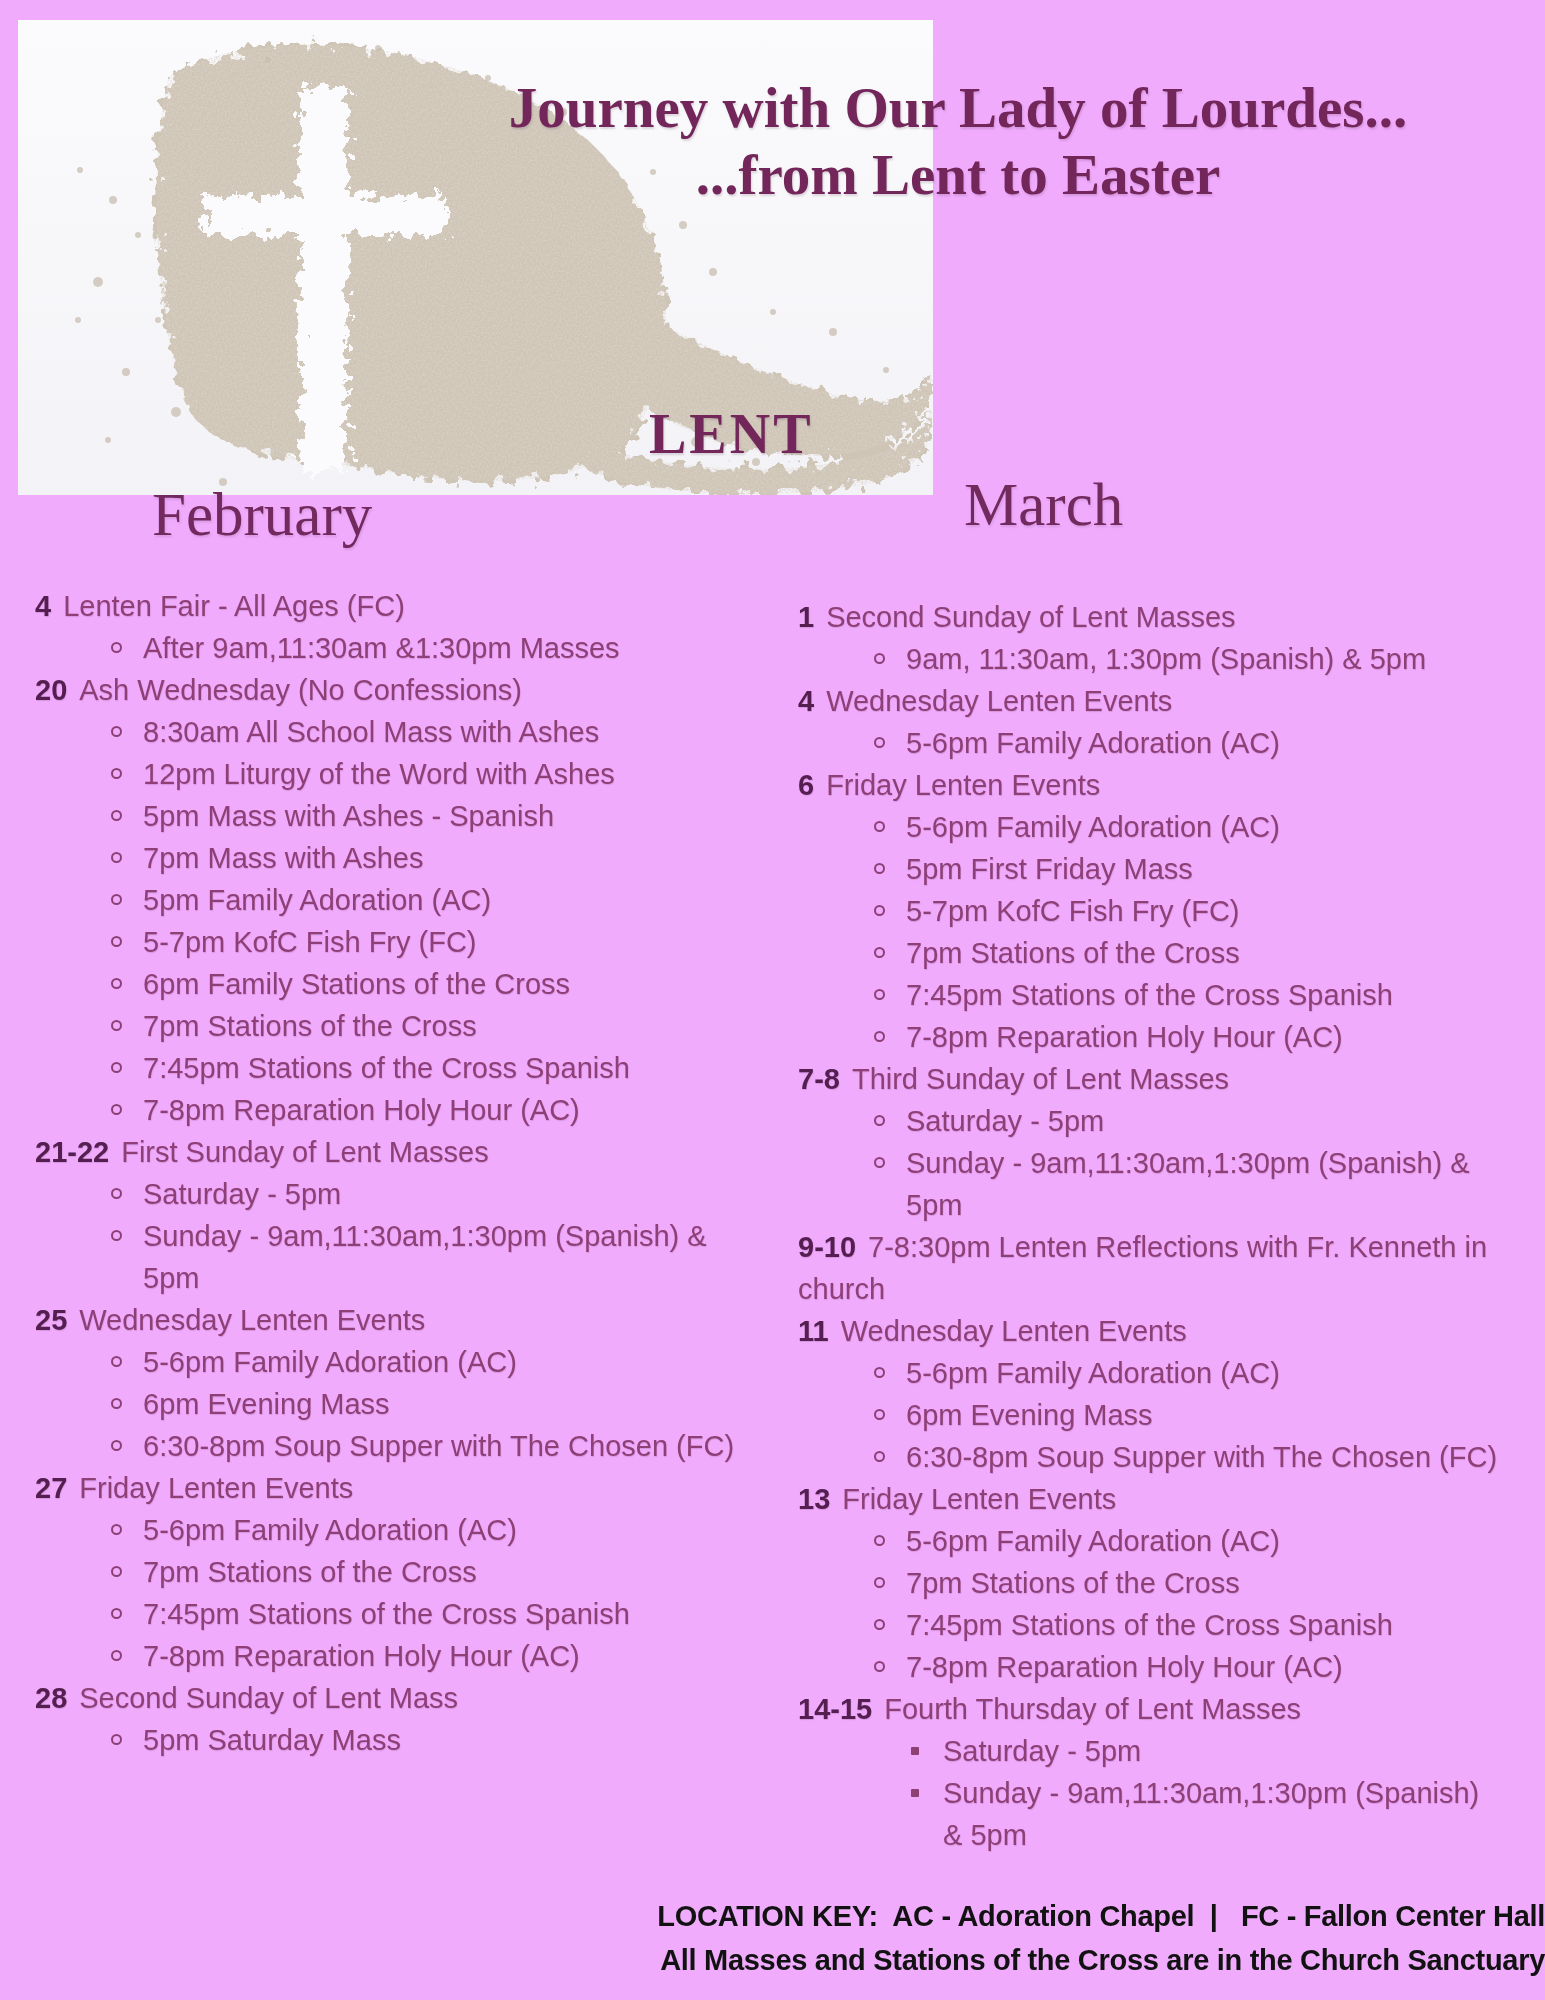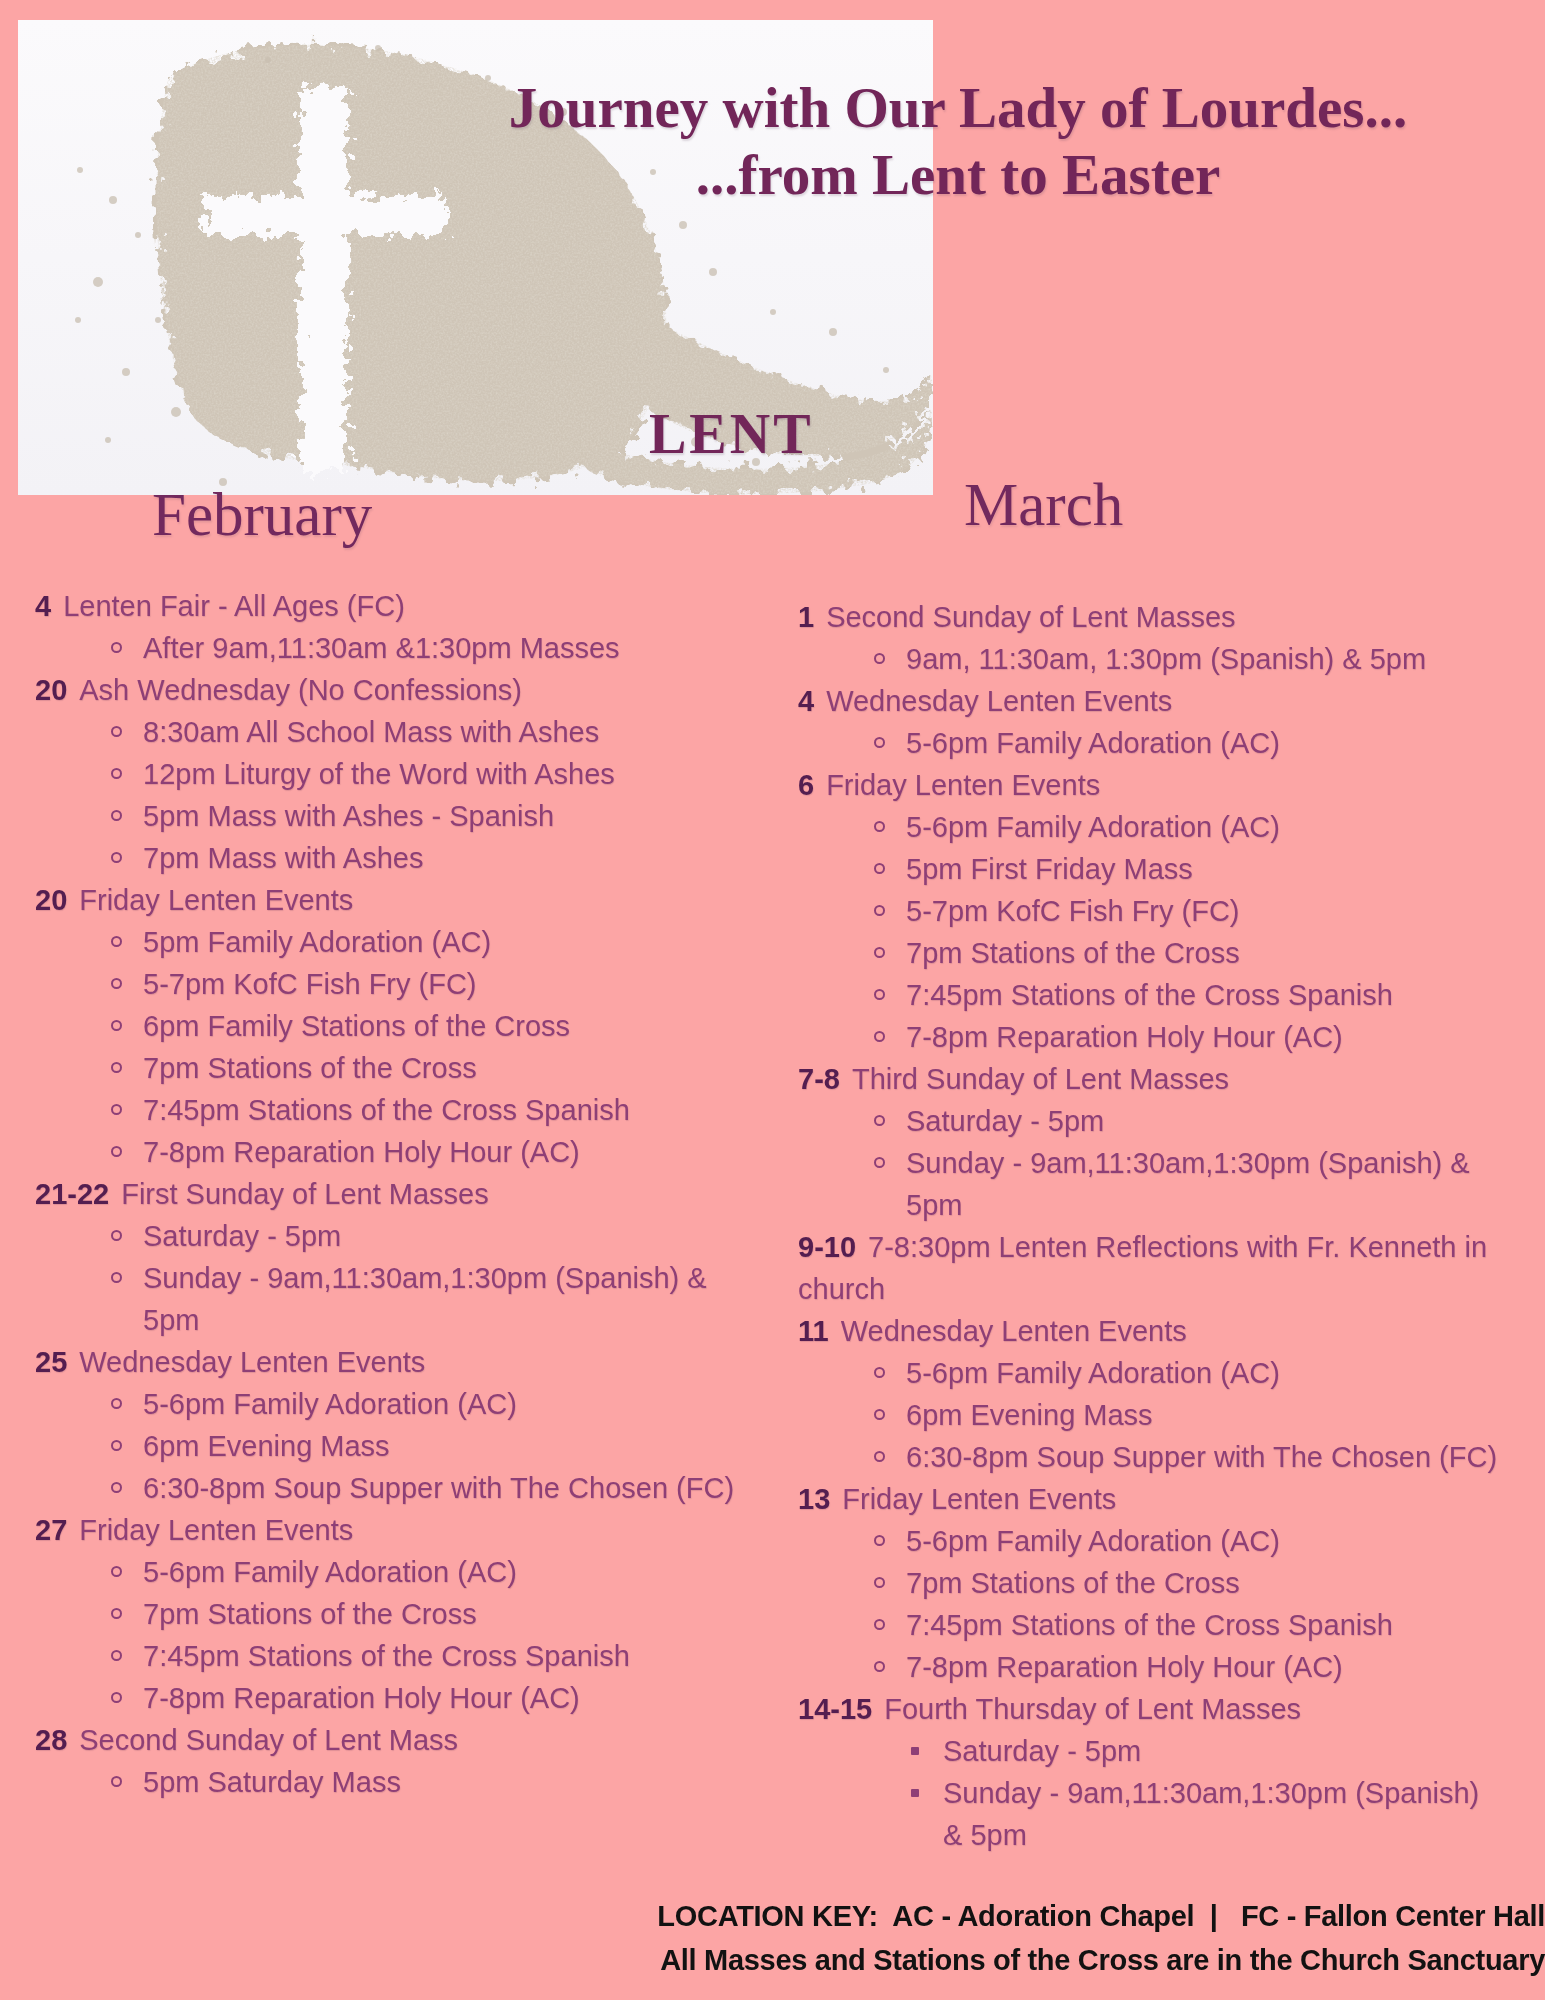--- a/index.html
+++ b/index.html
@@ -1,18 +1,18 @@
 <!DOCTYPE html>
 <html><head>
 <meta charset="utf-8">
 <style>
   html,body { margin:0; padding:0; background:#ebeaf2; }
   .page {
     position:relative; width:1545px; height:2000px; overflow:hidden;
-    background:#fca5a5;
+    background:#f0abfc;
     font-family:"Liberation Sans", sans-serif;
   }
   
   .photo { position:absolute; left:18px; top:20px; width:915px; height:475px; }
   
   .title {
     position:absolute; left:370px; top:74px; width:1176px; text-align:center;
     font-family:"Liberation Serif", serif; font-weight:700;
     font-size:57px; line-height:67px; color:#722659;
     text-shadow:1px 2px 2px rgba(90,60,90,0.18);
@@ -173,23 +173,20 @@
           </li>
           <li>
             <div class="ln">5pm Mass with Ashes - Spanish</div>
           </li>
           <li>
             <div class="ln">7pm Mass with Ashes</div>
           </li>
         </ul>
       </div>
       <div class="event">
-        <div class="event-head">
-          <div class="ln"><span class="day">20</span><span>Friday Lenten Events</span></div>
-        </div>
         <ul class="subs">
           <li>
             <div class="ln">5pm Family Adoration (AC)</div>
           </li>
           <li>
             <div class="ln">5-7pm KofC Fish Fry (FC)</div>
           </li>
           <li>
             <div class="ln">6pm Family Stations of the Cross</div>
           </li>

